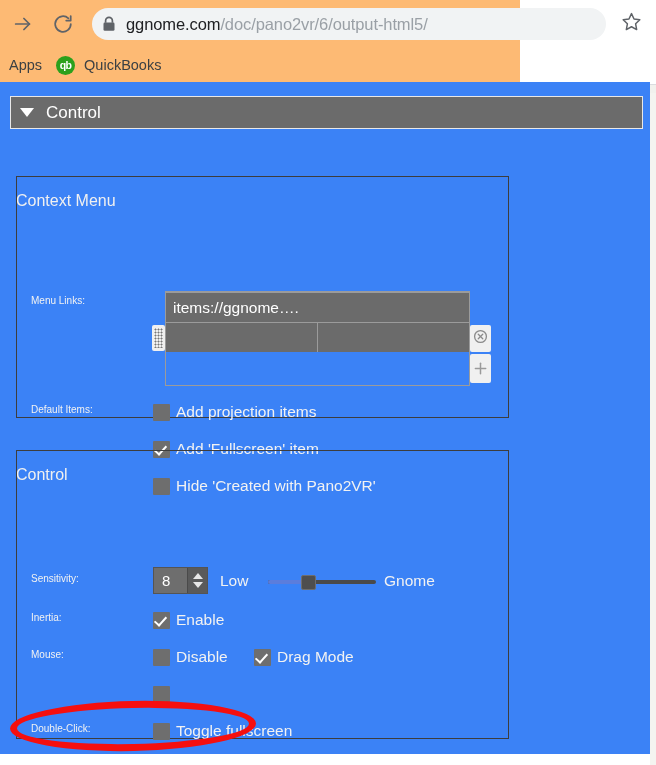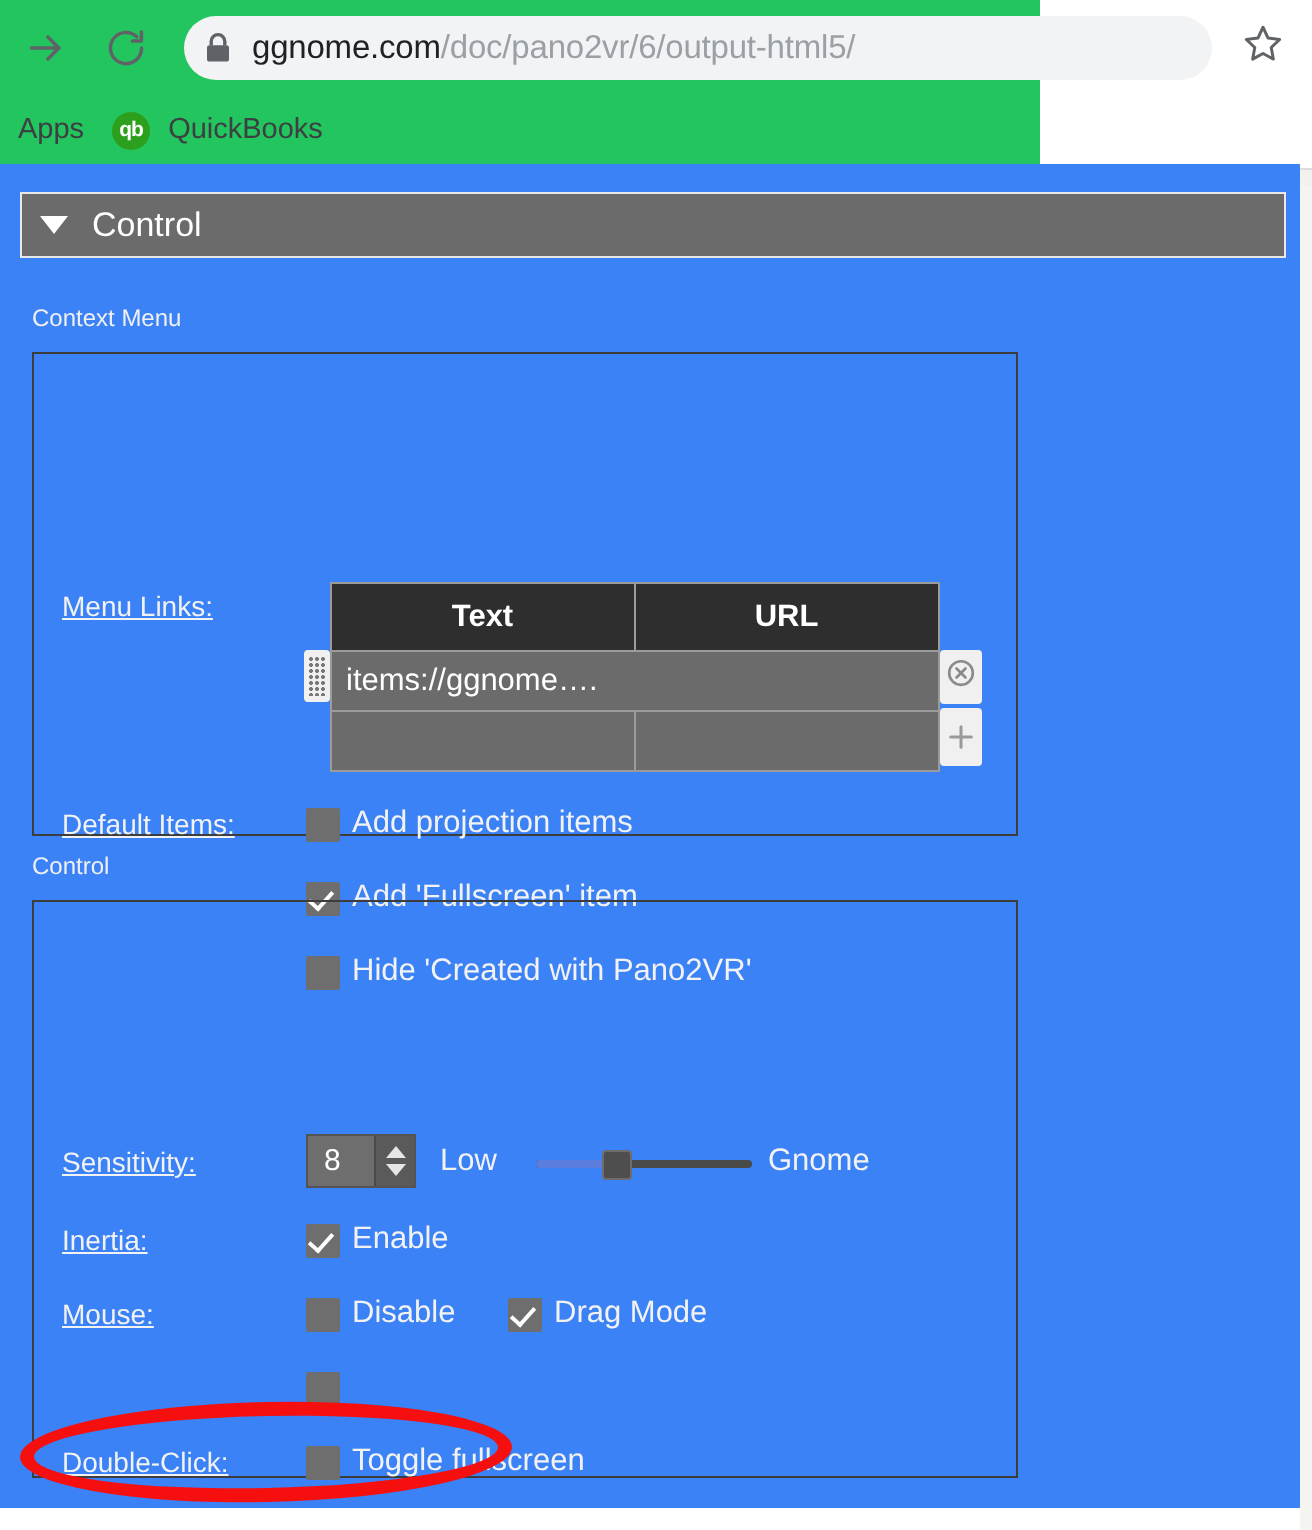--- a/index.html
+++ b/index.html
@@ -14,21 +14,21 @@
     font-family: "Liberation Sans", sans-serif;
     -webkit-font-smoothing: antialiased;
   }
 
   
   .browser-chrome {
     position: absolute;
     left: 0; top: 0;
     width: 520px;
     height: 90px;
-    background: #22c55e;
+    background: #fdba74;
   }
   .toolbar-row {
     position: absolute;
     left: 0; top: 0;
     width: 656px;
     height: 47px;
     display: flex;
     align-items: center;
   }
   .nav-btn {
@@ -171,36 +171,36 @@
     margin-right: 12px;
     flex: 0 0 auto;
   }
   .section-bar-title {
     font-size: 17px;
     color: #ffffff;
   }
 
   .group-title {
     position: absolute;
-    font-size: 12px;
+    font-size: 16px;
     color: #f0f0f0;
+    margin-top: 40px;
   }
   .group-box {
     position: absolute;
     border: 1px solid #3d3d3d;
     box-sizing: border-box;
     background: transparent;
   }
 
   .row-label {
     position: absolute;
-    font-size: 14px;
+    font-size: 10px;
     color: #f2f2f2;
     white-space: nowrap;
-    text-decoration: underline;
   }
 
   
   .cb {
     position: absolute;
     width: 17px;
     height: 17px;
     background: #6e6e6e;
     box-sizing: border-box;
     border-radius: 1px;
@@ -453,24 +453,20 @@
     <span class="disclosure"></span>
     <span class="section-bar-title">Control</span>
   </div>
 
   <div class="group-title" style="left:16px; top:70px;">Context Menu</div>
   <div class="group-box" style="left:16px; top:94px; width:493px; height:242px;"></div>
 
   <div class="row-label" style="left:31px; top:213px;">Menu Links:</div>
 
   <div class="links-table">
-    <div class="lt-head">
-      <div>Text</div>
-      <div>URL</div>
-    </div>
     <div class="lt-row selected">
       <div>items://ggnome….</div>
     </div>
     <div class="lt-row empty">
       <div></div>
       <div></div>
     </div>
   </div>
 
   <div class="drag-handle">

